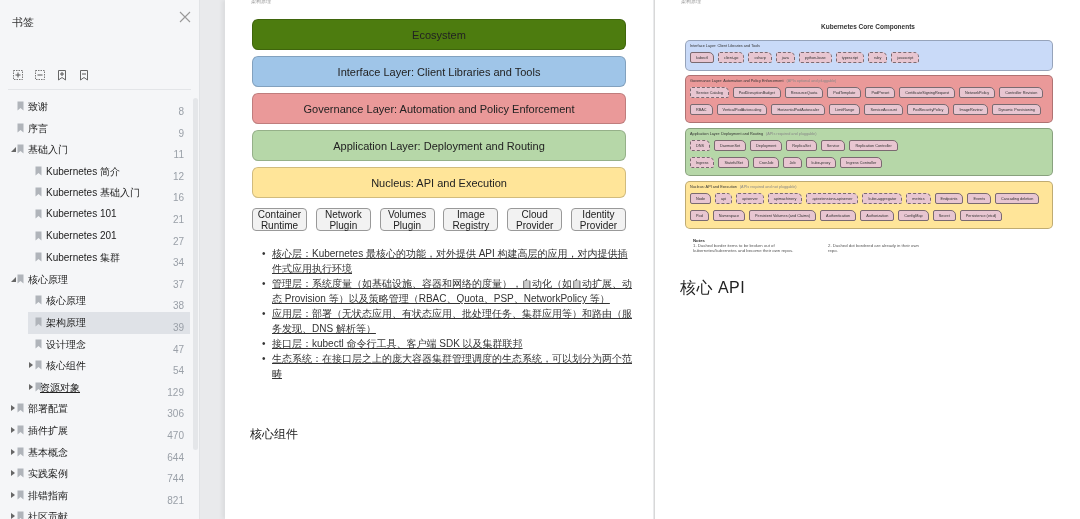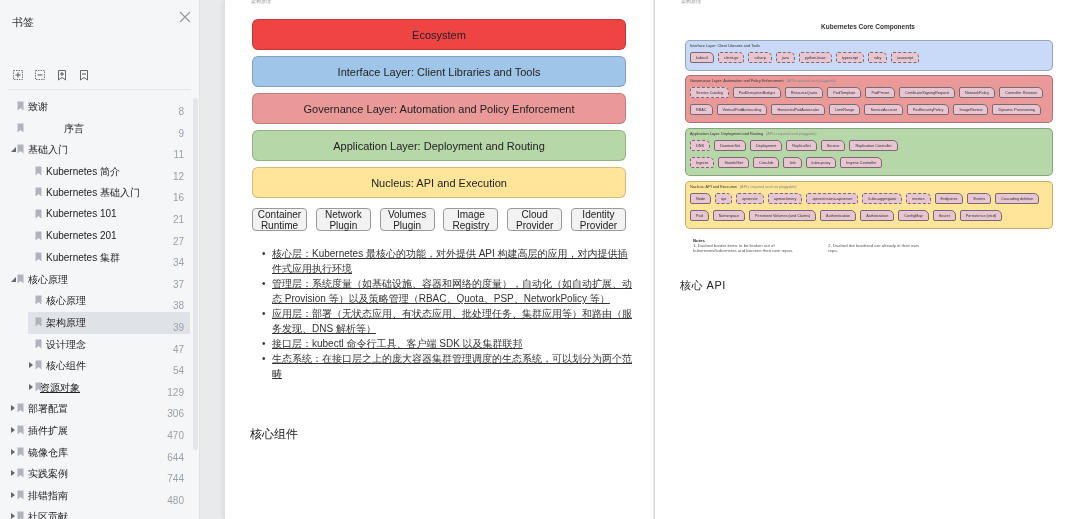--- a/index.html
+++ b/index.html
@@ -47,21 +47,21 @@
   
   .rd-title { position: absolute; left: 0; width: 426px; top: 23px; text-align: center; font-size: 6.5px; font-weight: bold; color: #333; }
   .rl { position: absolute; left: 30px; width: 368px; border-radius: 5px; border: 1px solid rgba(0,0,0,0.25); }
   .rl-title { position: absolute; left: 4px; top: 3px; font-size: 3.8px; color: #333; white-space: nowrap; }
   .rl-title .note { color: #888; }
   .row { position: absolute; left: 4px; display: flex; gap: 4px; }
   .chip { height: 11px; background: #e8c6d1; border: 1px solid #7a6a70; border-radius: 2px 5px 2px 2px; font-size: 3.8px; color: #333; display: flex; align-items: center; justify-content: center; padding: 0 5px; white-space: nowrap; }
   .chip.dashed { border-style: dashed; }
   .notes { position: absolute; left: 38px; top: 238px; font-size: 4.3px; color: #555; line-height: 5px; }
   .notes b { color: #333; }
-  .h-right { position: absolute; left: 25px; top: 278px; font-size: 11px; color: #222; letter-spacing: 0.5px; }
+  .h-right { position: absolute; left: 25px; top: 278px; font-size: 16px; color: #222; letter-spacing: 0.5px; }
 </style>
 </head>
 <body>
 
 <div id="app">
 
   <div class="sidebar">
     <div class="sb-header">
       <span class="sb-title">书签</span>
       <svg class="sb-close" viewBox="0 0 14 14">
@@ -93,21 +93,21 @@
           <svg class="bm" viewBox="0 0 7 10" style="left: 17px;">
             <path d="M0.5 0.5H6.5V9.5L3.5 7L0.5 9.5Z" fill="#b0b4ba"></path>
           </svg>
           <span class="lbl" style="left: 28px;">致谢</span>
           <span class="pg">8</span>
         </div>
         <div class="sb-item">
           <svg class="bm" viewBox="0 0 7 10" style="left: 17px;">
             <path d="M0.5 0.5H6.5V9.5L3.5 7L0.5 9.5Z" fill="#b0b4ba"></path>
           </svg>
-          <span class="lbl" style="left: 28px; margin-left: 36px;">序言</span>
+          <span class="lbl" style="left: 28px;">序言</span>
           <span class="pg">9</span>
         </div>
         <div class="sb-item">
           <svg class="tri" viewBox="0 0 6 6" style="left: 10px;">
             <path d="M6 1L6 6L1 6Z" fill="#666"></path>
           </svg>
           <svg class="bm" viewBox="0 0 7 10" style="left: 17px;">
             <path d="M0.5 0.5H6.5V9.5L3.5 7L0.5 9.5Z" fill="#b0b4ba"></path>
           </svg>
           <span class="lbl" style="left: 28px;">基础入门</span>
@@ -219,61 +219,61 @@
           <span class="lbl" style="left: 28px;">插件扩展</span>
           <span class="pg">470</span>
         </div>
         <div class="sb-item">
           <svg class="tri" viewBox="0 0 6 6" style="left: 10px;">
             <path d="M1 0L5 3L1 6Z" fill="#666"></path>
           </svg>
           <svg class="bm" viewBox="0 0 7 10" style="left: 17px;">
             <path d="M0.5 0.5H6.5V9.5L3.5 7L0.5 9.5Z" fill="#b0b4ba"></path>
           </svg>
-          <span class="lbl" style="left: 28px;">镜像仓库</span>
+          <span class="lbl" style="left: 28px;">基本概念</span>
           <span class="pg">644</span>
         </div>
         <div class="sb-item">
           <svg class="tri" viewBox="0 0 6 6" style="left: 10px;">
             <path d="M1 0L5 3L1 6Z" fill="#666"></path>
           </svg>
           <svg class="bm" viewBox="0 0 7 10" style="left: 17px;">
             <path d="M0.5 0.5H6.5V9.5L3.5 7L0.5 9.5Z" fill="#b0b4ba"></path>
           </svg>
           <span class="lbl" style="left: 28px;">实践案例</span>
           <span class="pg">744</span>
         </div>
         <div class="sb-item">
           <svg class="tri" viewBox="0 0 6 6" style="left: 10px;">
             <path d="M1 0L5 3L1 6Z" fill="#666"></path>
           </svg>
           <svg class="bm" viewBox="0 0 7 10" style="left: 17px;">
             <path d="M0.5 0.5H6.5V9.5L3.5 7L0.5 9.5Z" fill="#b0b4ba"></path>
           </svg>
           <span class="lbl" style="left: 28px;">排错指南</span>
-          <span class="pg">480</span>
+          <span class="pg">821</span>
         </div>
         <div class="sb-item">
           <svg class="tri" viewBox="0 0 6 6" style="left: 10px;">
             <path d="M1 0L5 3L1 6Z" fill="#666"></path>
           </svg>
           <svg class="bm" viewBox="0 0 7 10" style="left: 17px;">
             <path d="M0.5 0.5H6.5V9.5L3.5 7L0.5 9.5Z" fill="#b0b4ba"></path>
           </svg>
           <span class="lbl" style="left: 28px;">社区贡献</span>
           <span class="pg"></span>
         </div>
       </div>
     <div class="sb-scroll"></div>
   </div>
 
   <div class="page page-left">
     <div class="page-hdr" style="left:26px;">架构原理</div>
     <div id="layers-left">
-        <div class="layer" style="top: 19px; background: #ef4444;">
+        <div class="layer" style="top: 19px; background: #4d7c0f;">
           <span>Ecosystem</span>
         </div>
         <div class="layer" style="top: 56px; background: rgb(159, 197, 232);">
           <span>Interface Layer: Client Libraries and Tools</span>
         </div>
         <div class="layer" style="top: 93px; background: rgb(234, 153, 153);">
           <span>Governance Layer: Automation and Policy Enforcement</span>
         </div>
         <div class="layer" style="top: 130px; background: rgb(182, 215, 168);">
           <span>Application Layer: Deployment and Routing</span>

